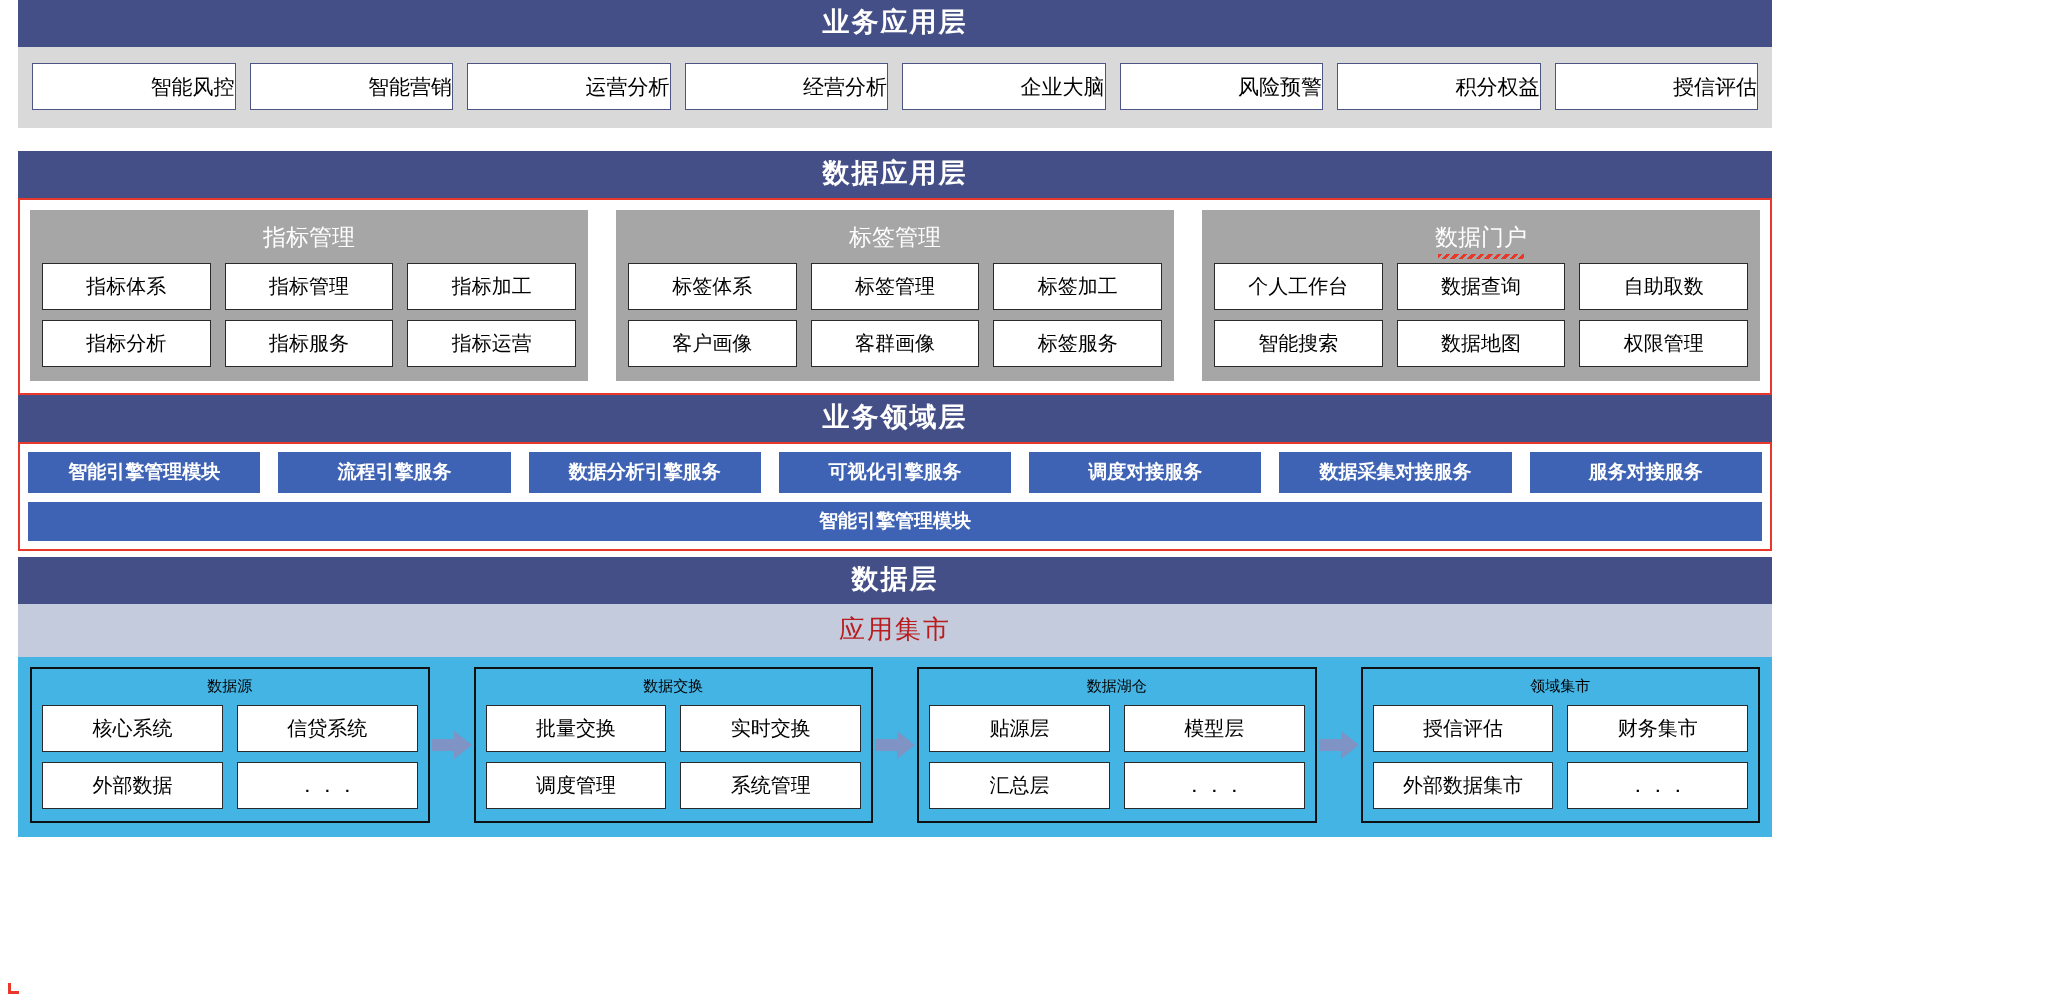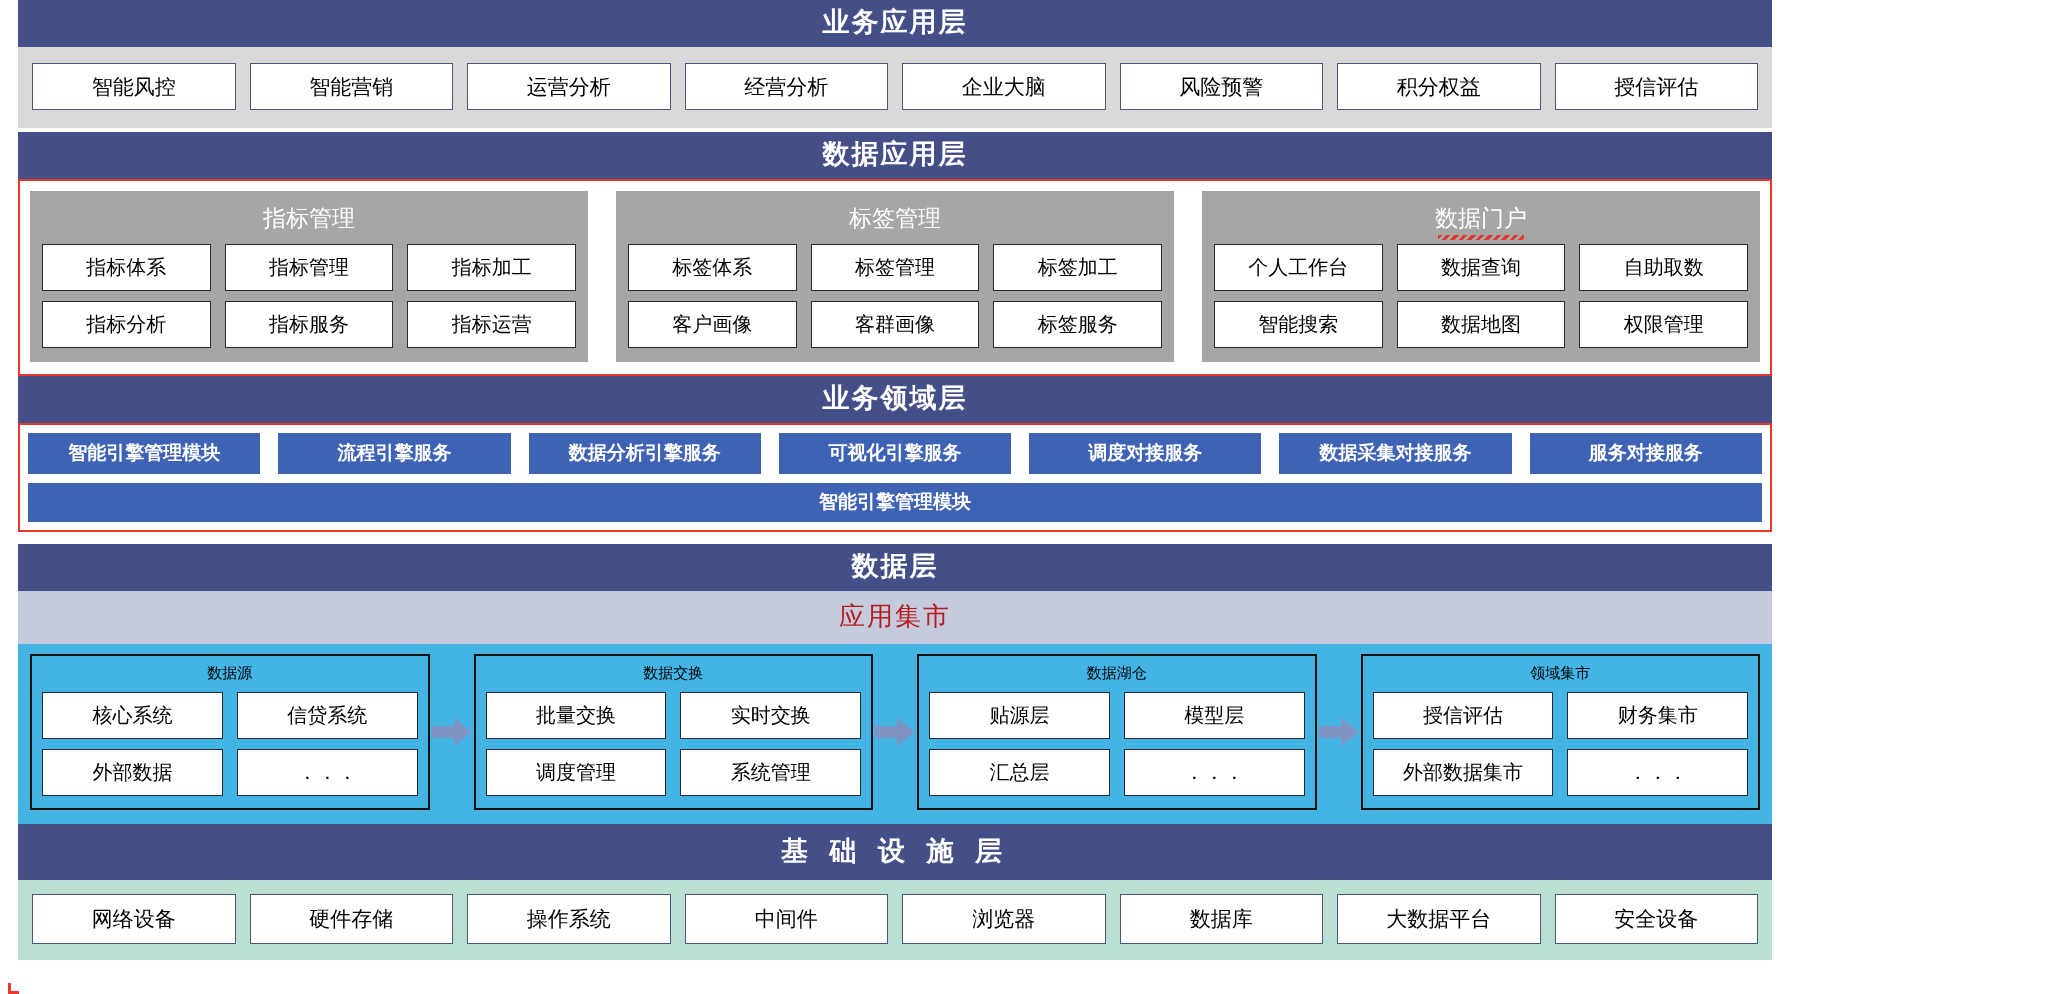--- a/index.html
+++ b/index.html
@@ -39,21 +39,21 @@
     padding: 16px 14px 18px 14px;
     display: flex;
     justify-content: space-between;
     gap: 14px;
   }
   .chip {
     background: #ffffff;
     border: 1px solid #4d5584;
     color: #000000;
     font-size: 21px;
-    text-align: center;
+    text-align: right;
     padding: 10px 0;
     flex: 1 1 0;
     line-height: 1.2;
     white-space: nowrap;
   }
 
   
   .redbox {
     border: 2px solid #e8382c;
     box-sizing: border-box;
@@ -196,22 +196,22 @@
   }
   .infra-chip {
     background: #ffffff;
     border: 1px solid #4d5584;
     font-size: 21px;
     text-align: center;
     padding: 10px 0;
     flex: 1 1 0;
     white-space: nowrap;
   }
-  .mt6 { margin-top: 12px; }
-  .mt10 { margin-top: 4px; }
+  .mt6 { margin-top: 6px; }
+  .mt10 { margin-top: 23px; }
   .bottom-red {
     position: absolute;
     left: 8px;
     bottom: 0;
     width: 8px;
     height: 8px;
     border-left: 3px solid #e8382c;
     border-bottom: 3px solid #e8382c;
   }
 </style>
@@ -352,29 +352,16 @@
           <div class="cellbox">授信评估</div>
           <div class="cellbox">财务集市</div>
           <div class="cellbox">外部数据集市</div>
           <div class="cellbox">．．．</div>
         </div>
       </div>
 
     </div>
   </div>
 
-  <div>
-    <div class="infra-title">基 础 设 施 层</div>
-    <div class="infra-body">
-      <div class="infra-chip">网络设备</div>
-      <div class="infra-chip">硬件存储</div>
-      <div class="infra-chip">操作系统</div>
-      <div class="infra-chip">中间件</div>
-      <div class="infra-chip">浏览器</div>
-      <div class="infra-chip">数据库</div>
-      <div class="infra-chip">大数据平台</div>
-      <div class="infra-chip">安全设备</div>
-    </div>
-  </div>
 
   <div class="bottom-red"></div>
 
 </div>
 
 </body></html>

